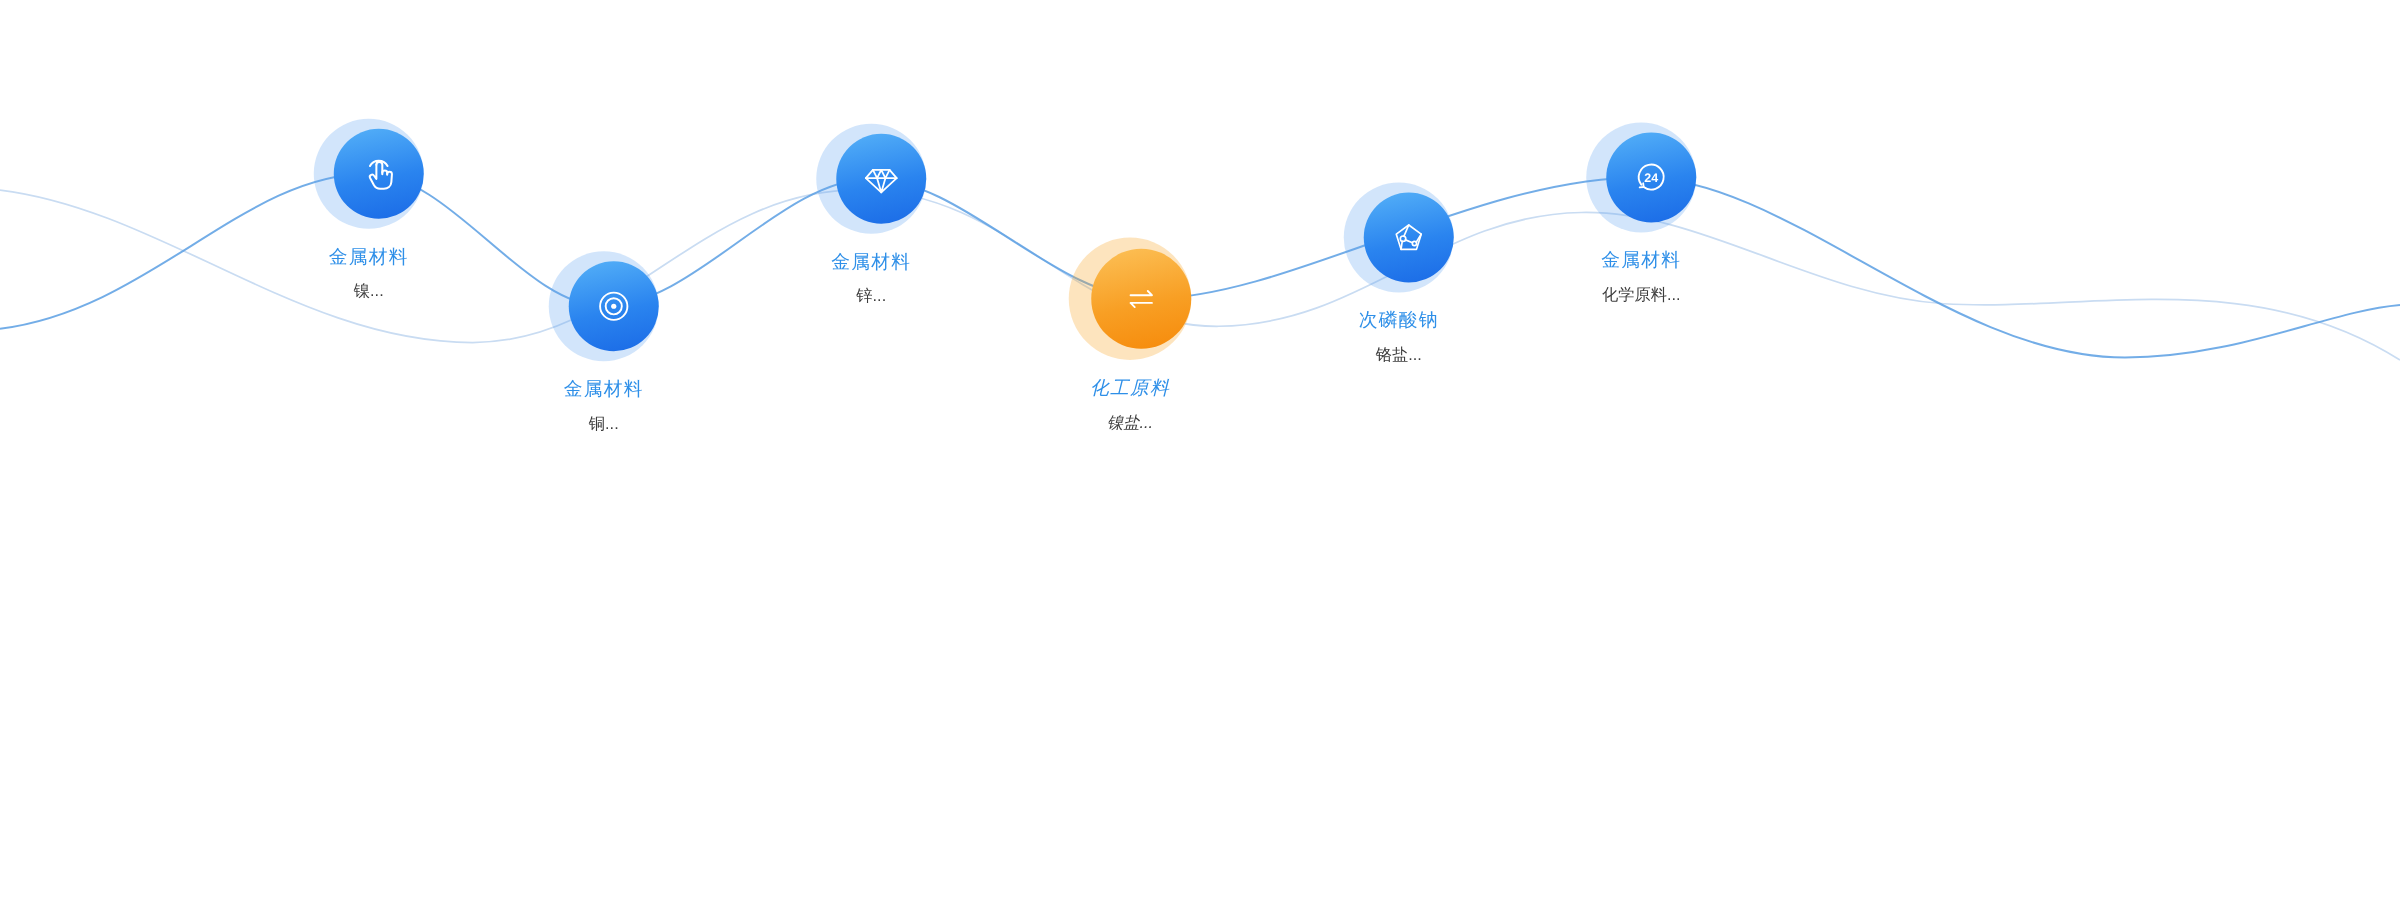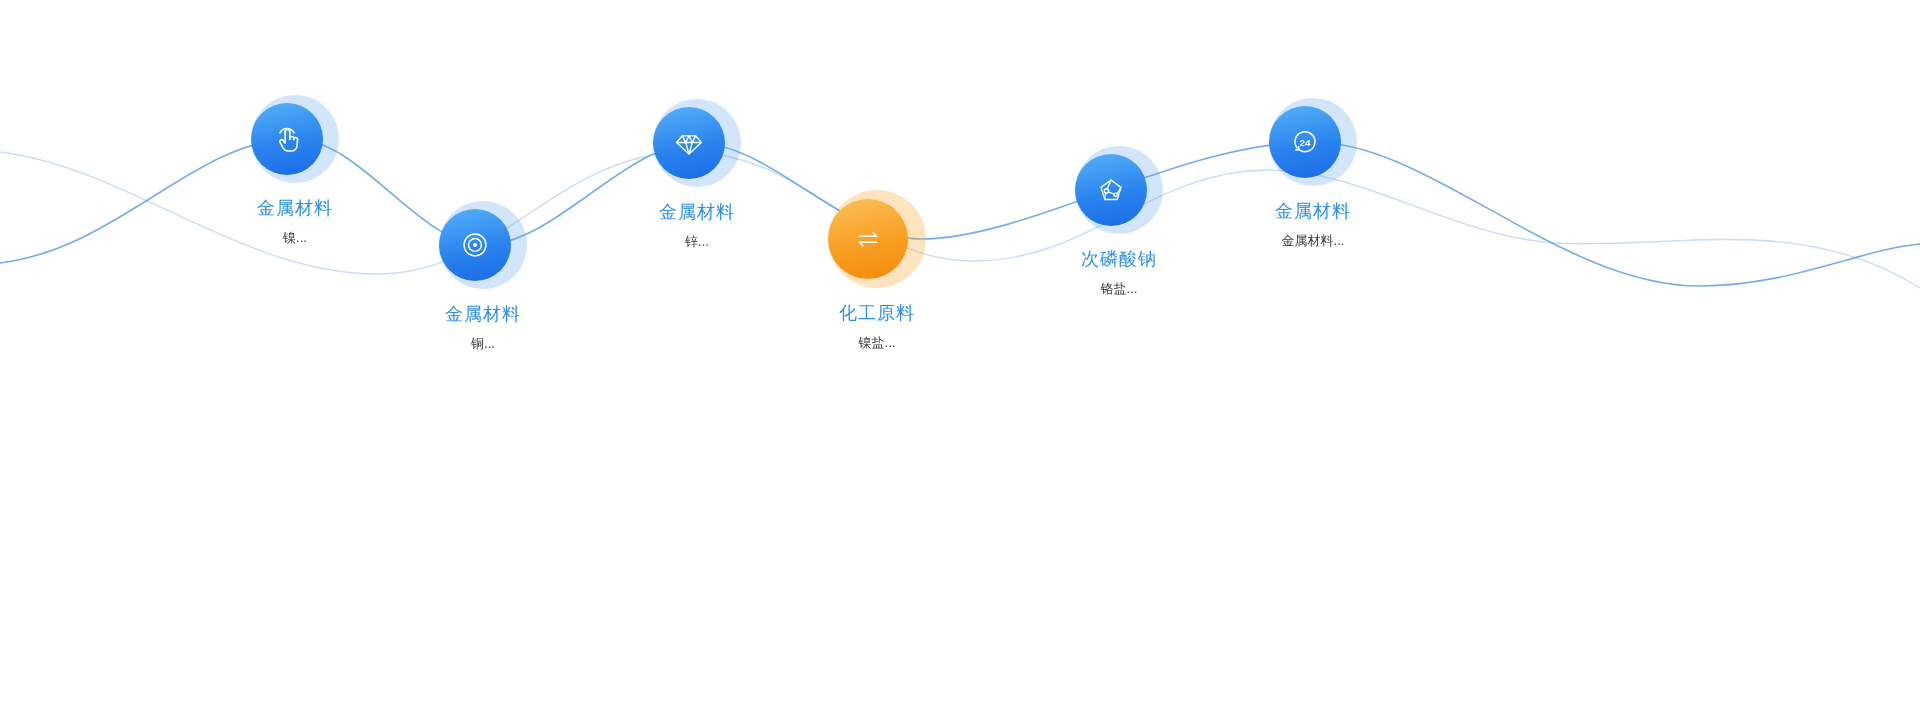--- a/index.html
+++ b/index.html
@@ -23,50 +23,50 @@
     text-align: center;
     transform: translateX(-50%);
     cursor: pointer;
     z-index: 2;
   }
   .halo {
     margin: 0 auto;
     width: 88px; height: 88px;
     border-radius: 50%;
     background: rgba(92, 163, 240, 0.28);
-    display: flex; align-items: center; justify-content: flex-start;
+    display: flex; align-items: center; justify-content: flex-end;
   }
   .circle {
     width: 72px; height: 72px;
     border-radius: 50%;
     background: linear-gradient(168deg, #55b1f8 0%, #2a84ef 55%, #1a6ae6 100%);
     display: flex; align-items: center; justify-content: center;
   }
   .theme-orange .halo { background: rgba(250, 165, 40, 0.30); }
   .theme-orange .circle { background: linear-gradient(168deg, #fcc158 0%, #f89f24 55%, #f68a0a 100%); }
   .node-4 .halo { width: 98px; height: 98px; }
   .node-4 .circle { width: 80px; height: 80px; }
   .icon { width: 38px; height: 38px; display: block; }
   .title {
     margin-top: 13px;
-    font-size: 18px;
+    font-size: 15px;
     font-weight: 500;
     color: #2e8fe8;
     letter-spacing: 1px;
   }
   .subtitle {
     margin-top: 9px;
     font-size: 13px;
     color: #3c3c3c;
   }
   
   .node-1 { left: 295px;  top: 95px;  }
   .node-2 { left: 483px;  top: 201px; }
   .node-3 { left: 697px;  top: 99px;  }
-  .node-4 { left: 877px;  top: 190px; }
+  .node-4 { left: 904px;  top: 190px; font-style: italic; }
   .node-5 { left: 1119px; top: 146px; }
   .node-6 { left: 1313px; top: 98px;  }
 </style>
 </head>
 <body>
 
 <div class="stage">
 
   <svg class="waves" viewBox="0 0 1920 718" fill="none" xmlns="http://www.w3.org/2000/svg">
     <path d="M0 152 C130 168 240 274 378 274 C500 274 560 150 690 152 C810 154 860 262 975 261 C1090 260 1150 172 1265 170 C1360 168 1450 236 1555 243 C1670 250 1800 212 1920 288" stroke="#c9dcf2" stroke-width="1.4"></path>
@@ -149,16 +149,16 @@
     <div class="halo">
       <div class="circle">
         <svg class="icon" viewBox="0 0 40 40" fill="none" stroke="#ffffff" stroke-width="1.6" stroke-linecap="round" stroke-linejoin="round">
           <path d="M11.6 26 A10.5 10.5 0 1 1 13.6 28"></path>
           <path d="M13.6 28 L10.3 28.3 M13.6 28 L13.2 24.9"></path>
           <text x="20" y="24" text-anchor="middle" fill="#ffffff" stroke="none" font-size="10.5" font-weight="bold" font-family="&quot;Liberation Sans&quot;, sans-serif">24</text>
         </svg>
       </div>
     </div>
     <div class="title">金属材料</div>
-    <div class="subtitle">金属材料...</div>
+    <div class="subtitle">化学原料...</div>
   </div>
 
 </div>
 
 </body></html>

